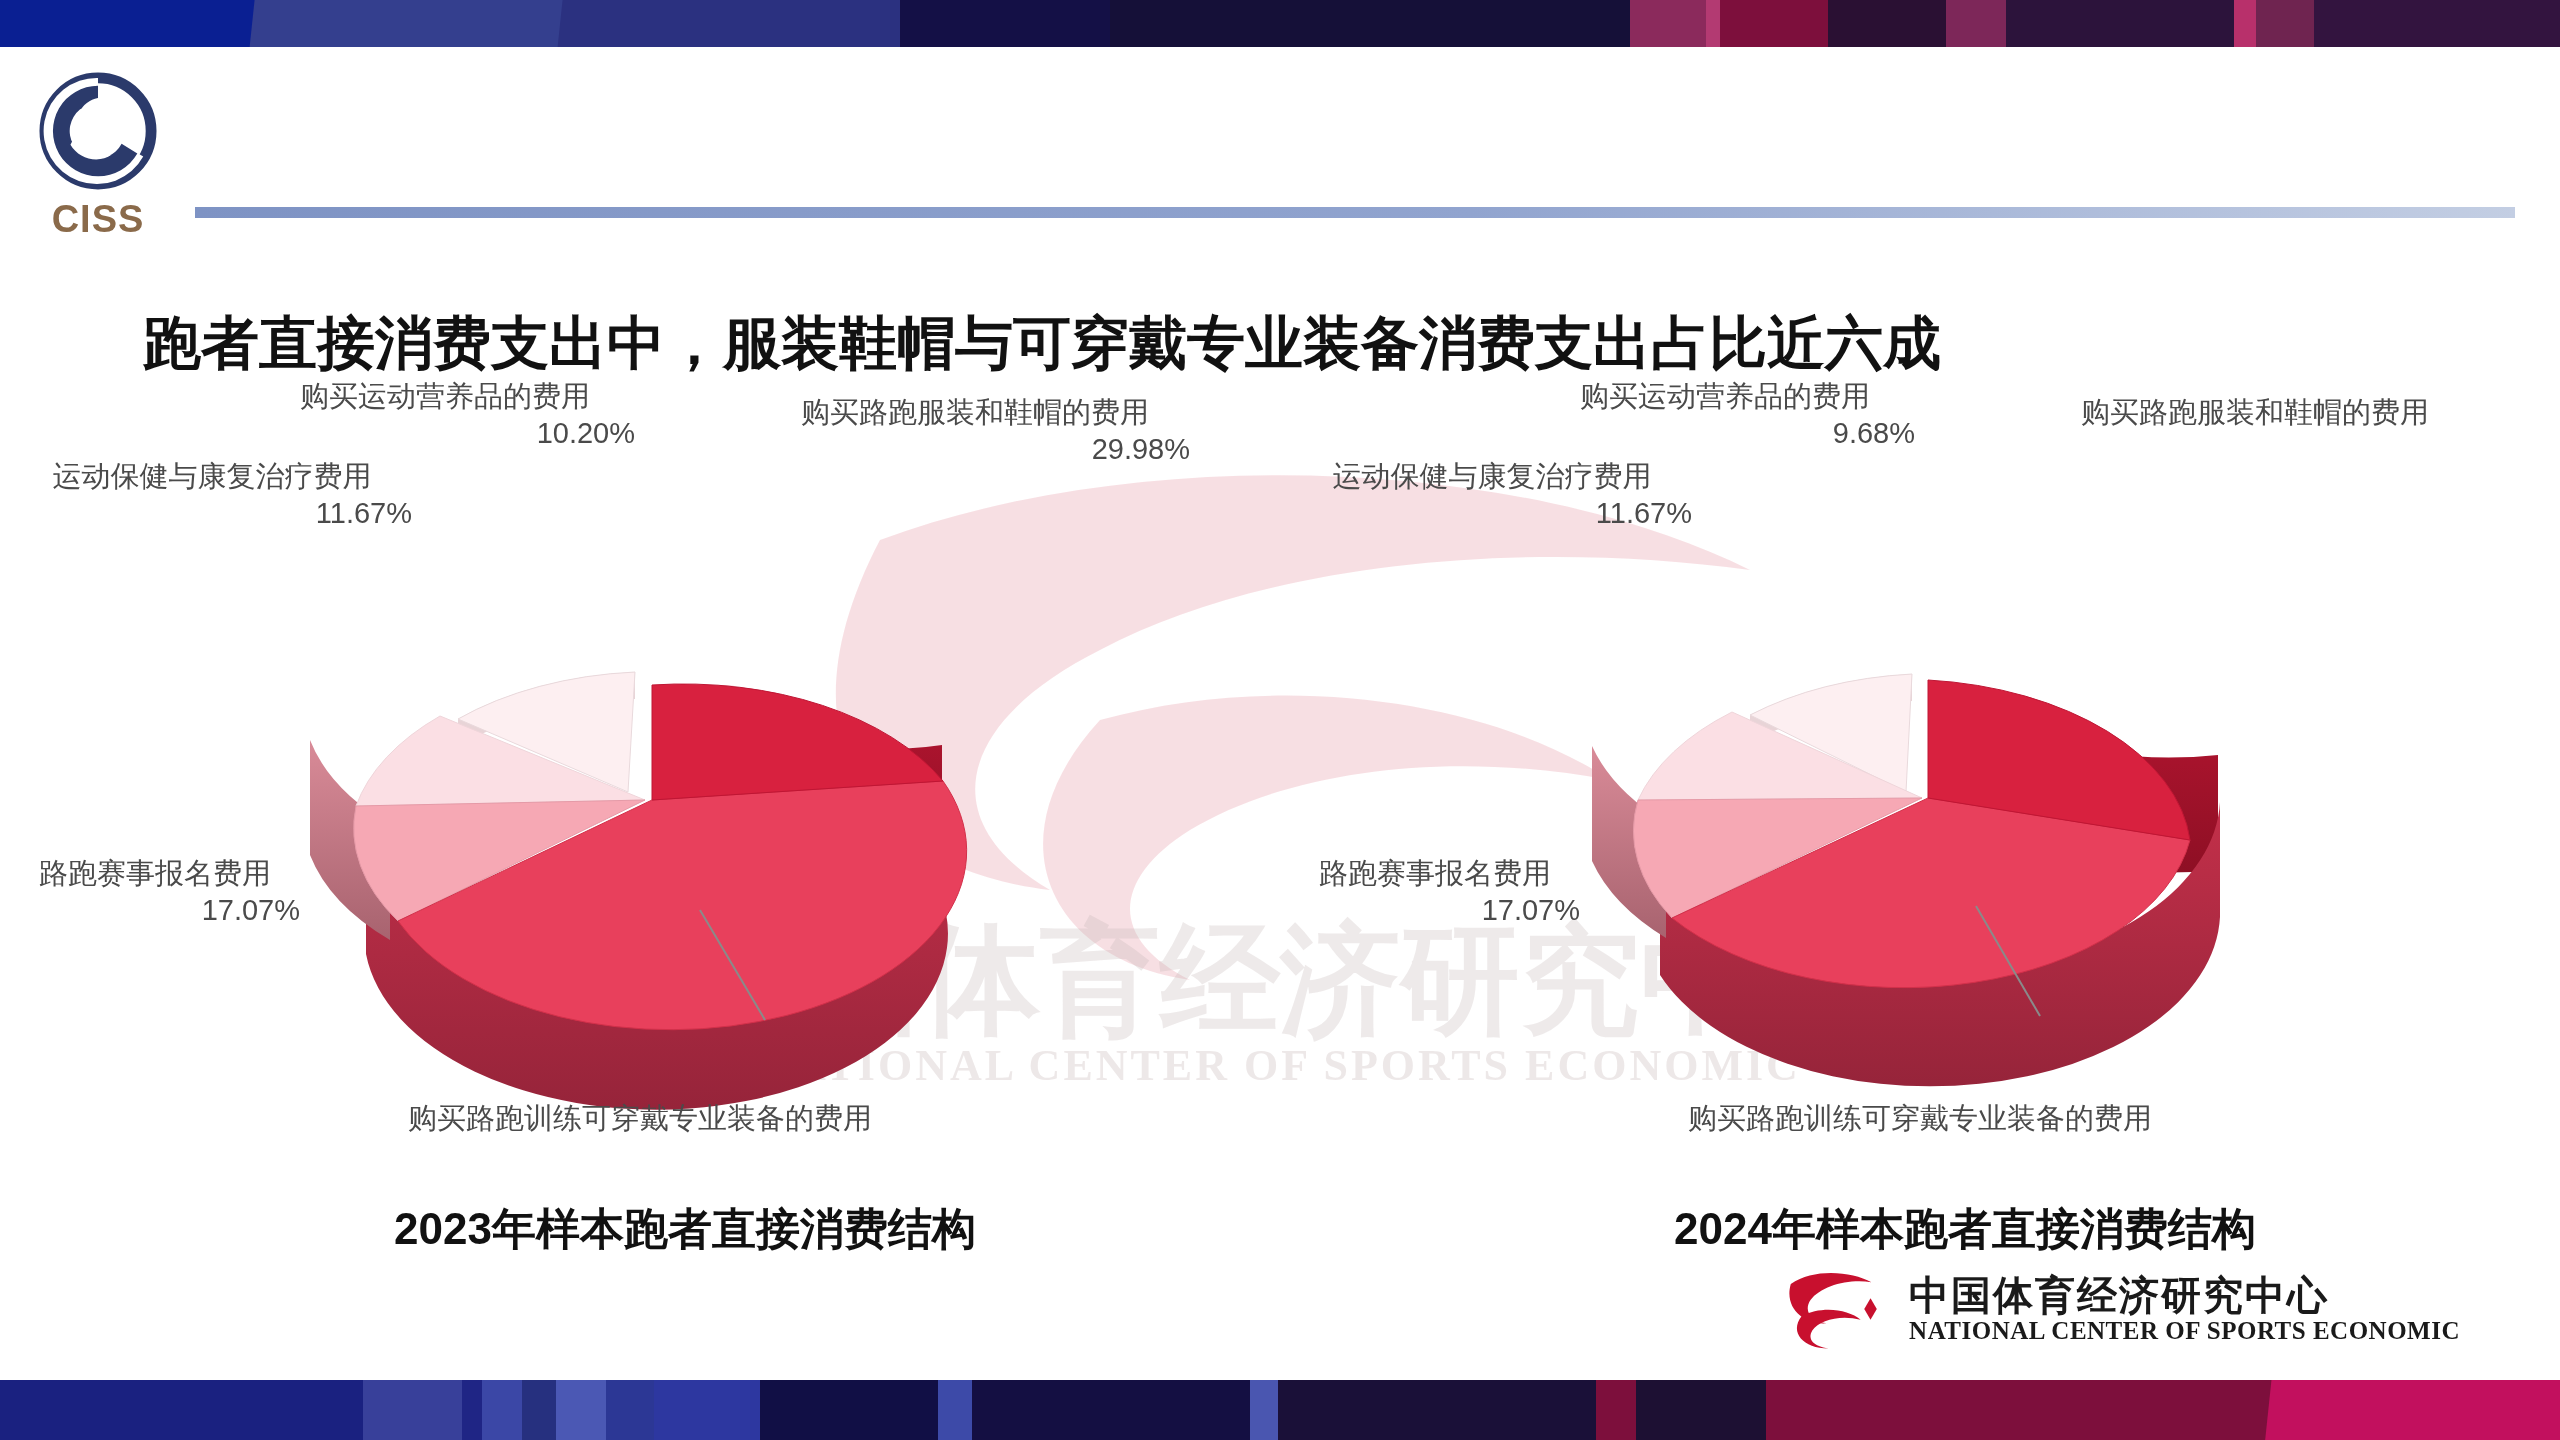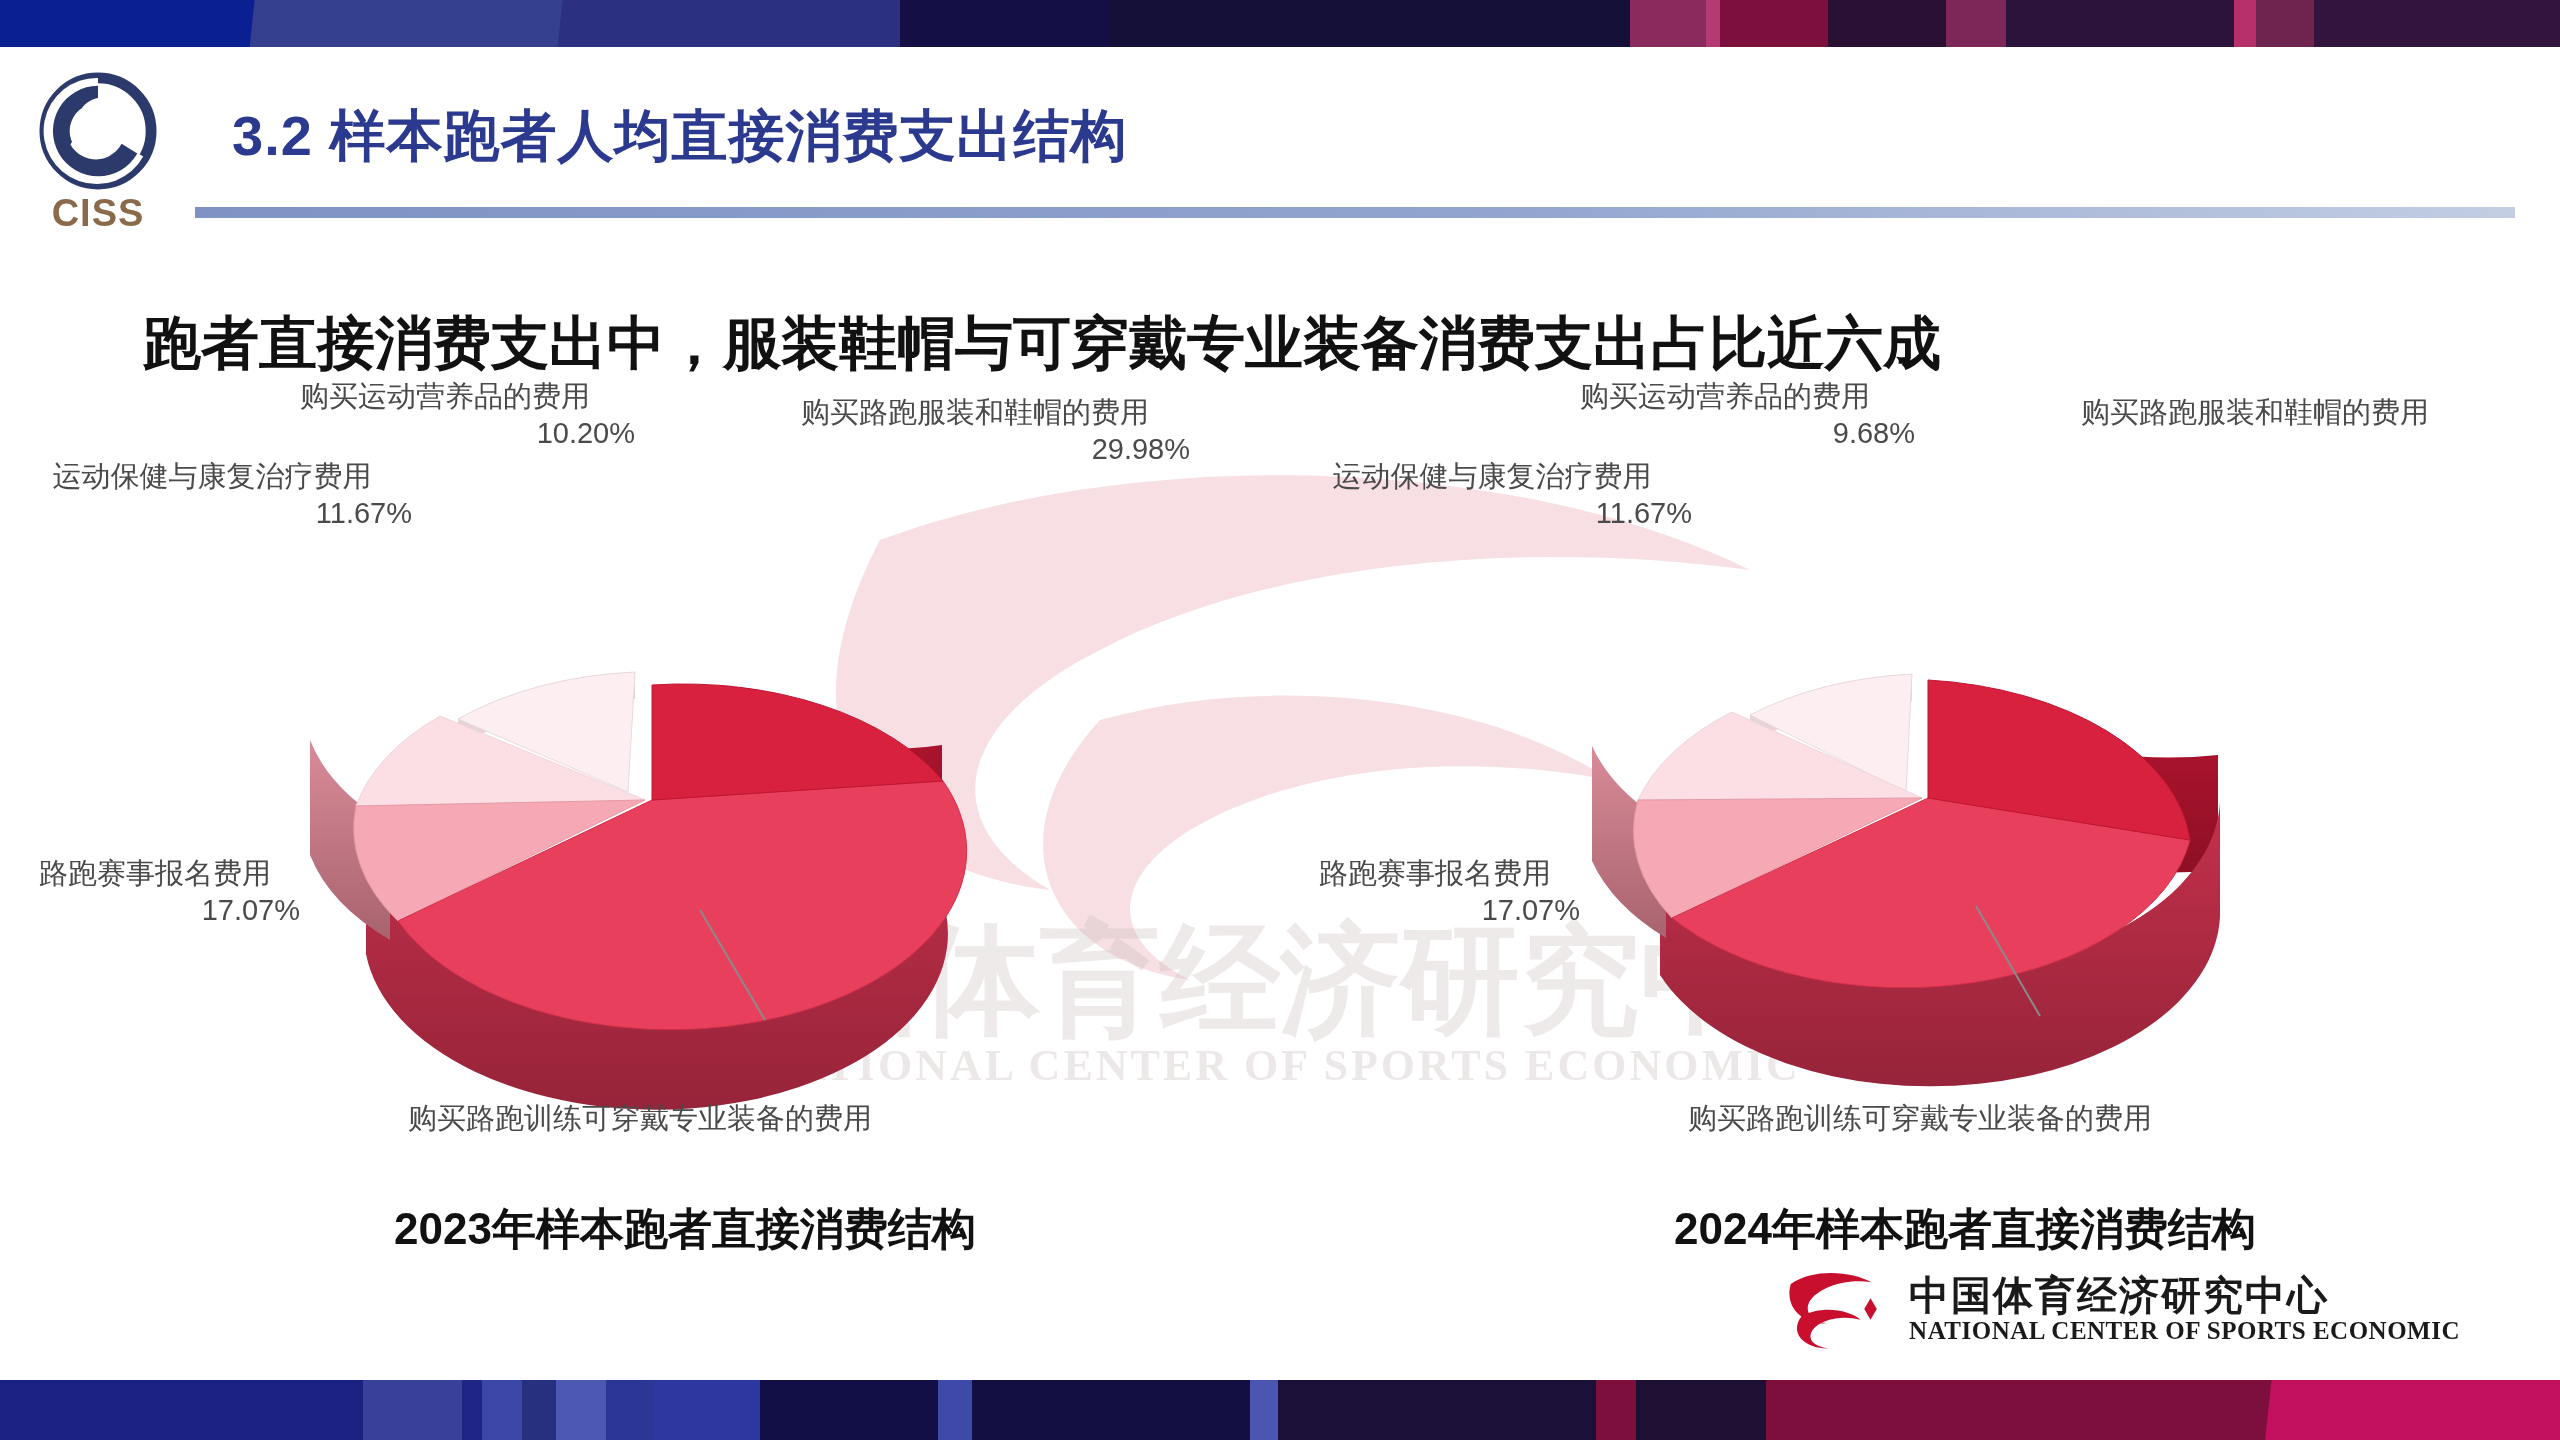--- a/index.html
+++ b/index.html
@@ -49,21 +49,21 @@
     width: 118px;
     height: 118px;
     margin: 0 auto;
   }
   .logo-ciss .wordmark {
     font-family: "Liberation Sans", sans-serif;
     font-weight: bold;
     font-size: 38px;
     letter-spacing: 1px;
     color: #8a6a4a;
-    margin-top: 2px;
+    margin-top: 8px;
   }
   .slide-title {
     position: absolute;
     left: 232px;
     top: 52px;
     font-family: "Liberation Sans", sans-serif;
     font-weight: bold;
     font-size: 56px;
     color: #2b3a8f;
     letter-spacing: 1px;
@@ -240,21 +240,20 @@
         <path d="M44 36 c10 -12 28 -14 38 -4 -12 -2 -22 2 -30 10 -4 4 -6 10 -8 14 z" fill="#ffffff"></path>
         <circle cx="52" cy="40" r="4" fill="#ffffff"></circle>
         <circle cx="78" cy="52" r="3" fill="#ffffff"></circle>
         <circle cx="46" cy="82" r="3" fill="#ffffff"></circle>
         <path d="M36 66 c6 14 22 22 38 18 -14 10 -34 4 -42 -10 z" fill="#ffffff"></path>
       </svg>
     </div>
     <div class="wordmark">CISS</div>
   </div>
 
-  <div class="slide-title">3.2 样本跑者人均直接消费支出结构</div>
   <div class="title-rule"></div>
 </div>
 
 <div class="headline">跑者直接消费支出中，服装鞋帽与可穿戴专业装备消费支出占比近六成</div>
 
 <div class="watermark">
   <svg class="wm-swoosh" width="1300" height="620" viewBox="0 0 1300 620" aria-hidden="true">
     <path d="M250 120 C520 20 900 40 1120 150 C900 120 640 140 470 230 C330 300 300 400 420 470 C250 450 140 330 250 120 Z" fill="#c8102e"></path>
     <path d="M470 300 C650 250 860 280 980 360 C820 330 660 350 560 410 C480 460 480 520 560 560 C420 540 360 420 470 300 Z" fill="#c8102e"></path>
   </svg>

